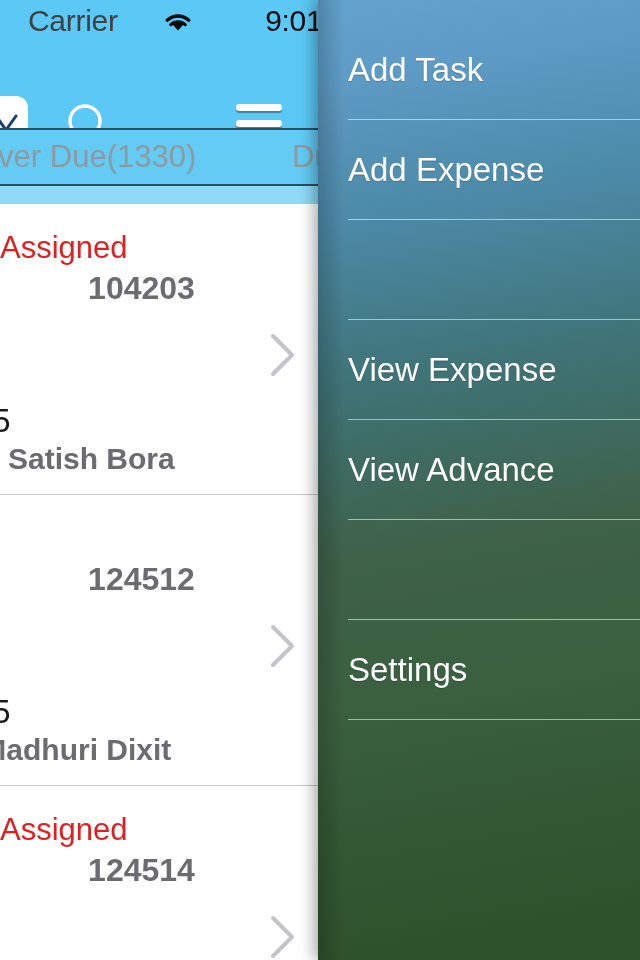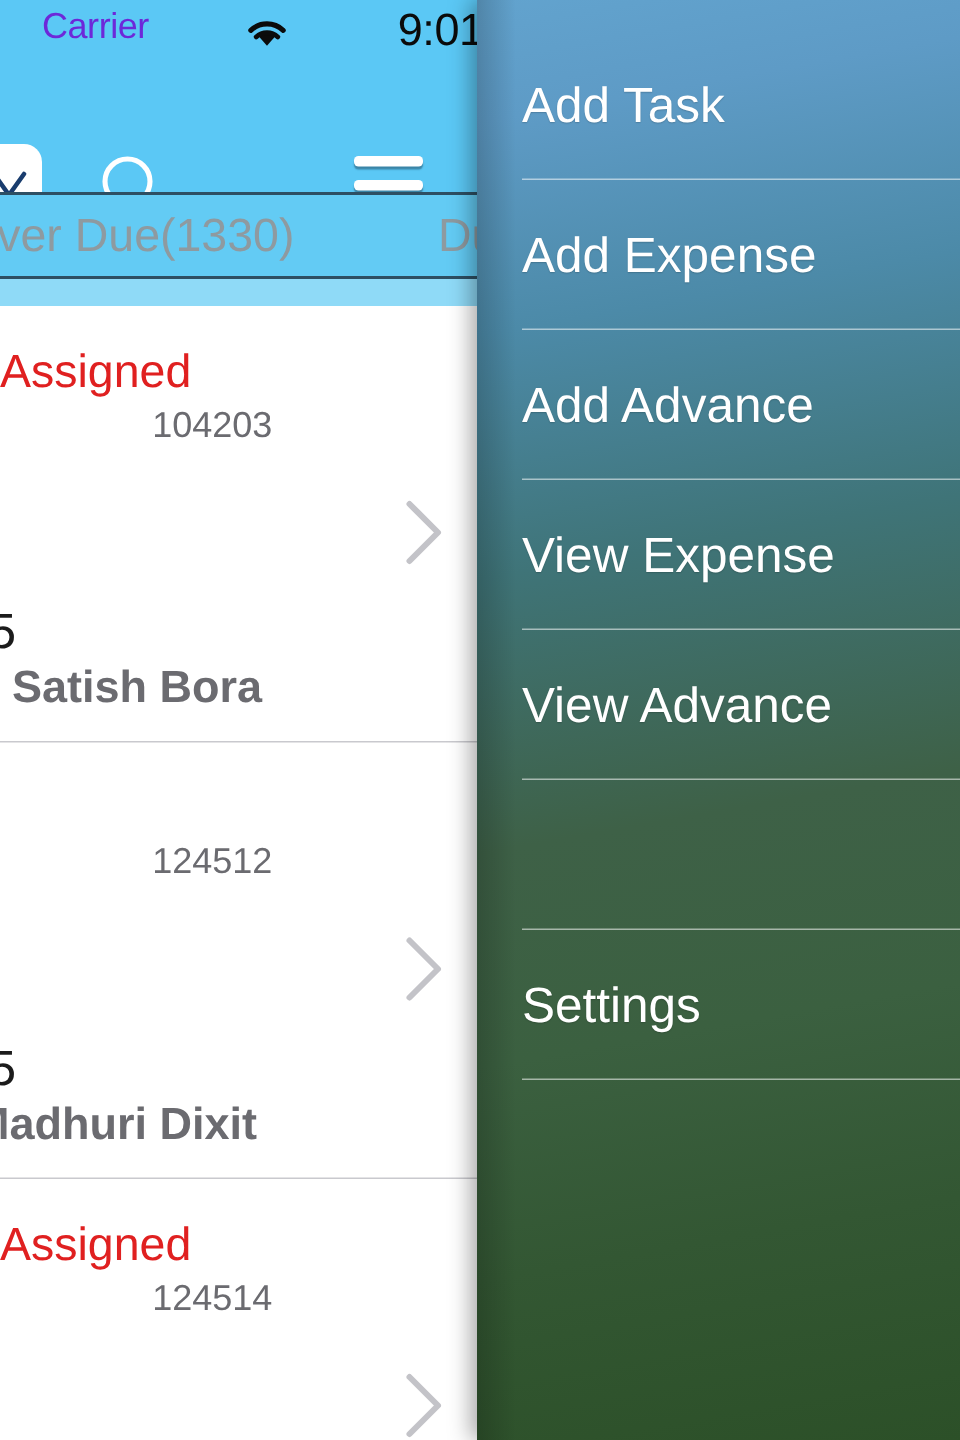--- a/index.html
+++ b/index.html
@@ -14,21 +14,21 @@
   
   #app{position:absolute;left:0;top:0;width:640px;height:960px;background:#ffffff;}
 
   
   #statusbar{
     position:absolute;left:0;top:0;width:640px;height:40px;
     background:#5BC8F5;
   }
   #sb-carrier{
     position:absolute;left:28px;top:4px;
-    font-size:24px;color:#6d28d9;letter-spacing:-0.3px;
+    font-size:30px;color:#404040;letter-spacing:-0.3px;
   }
   #sb-wifi{position:absolute;left:160px;top:10px;width:36px;height:24px;}
   #sb-time{
     position:absolute;left:0;top:4px;width:640px;text-align:center;
     font-size:30px;color:#0b0b0b;letter-spacing:-0.3px;
   }
   #sb-batt{position:absolute;right:22px;top:9px;width:56px;height:24px;}
   #sb-batt .shell{
     position:absolute;left:0;top:0;width:50px;height:24px;
     border:2px solid #0d0d12;border-radius:5px;box-sizing:border-box;
@@ -91,21 +91,21 @@
   }
   .row{position:relative;width:640px;height:290px;background:#ffffff;}
   .row + .row{border-top:1px solid #C9C9CE;}
 
   .row .status{
     position:absolute;left:0;top:26px;width:283px;text-align:left;
     font-size:31px;color:#E02020;white-space:nowrap;
   }
   .row .code{
     position:absolute;left:0;top:66px;width:283px;text-align:center;
-    font-size:24px;color:#6B6B70;font-weight:normal;white-space:nowrap;
+    font-size:32px;color:#6B6B70;font-weight:bold;white-space:nowrap;
   }
   .row .title{
     position:absolute;left:-48px;top:90px;
     font-size:34px;color:#3B78E7;font-weight:bold;white-space:nowrap;
   }
   .row .datetime{
     position:absolute;left:-26px;top:198px;
     font-size:33px;color:#1b1b1b;white-space:nowrap;
   }
   .row .meta{
@@ -247,21 +247,20 @@
 
     <div class="menu-item" style="top:20px">
       <div class="label">Add Task</div>
       <div class="sep"></div>
     </div>
     <div class="menu-item" style="top:120px">
       <div class="label">Add Expense</div>
       <div class="sep"></div>
     </div>
     <div class="menu-item" style="top:220px">
-      <div class="label">Add Advance</div>
       <div class="sep"></div>
     </div>
     <div class="menu-item" style="top:420px">
       <div class="label">View Advance</div>
       <div class="sep"></div>
     </div>
     <div class="menu-item" style="top:320px">
       <div class="label">View Expense</div>
       <div class="sep"></div>
     </div>

